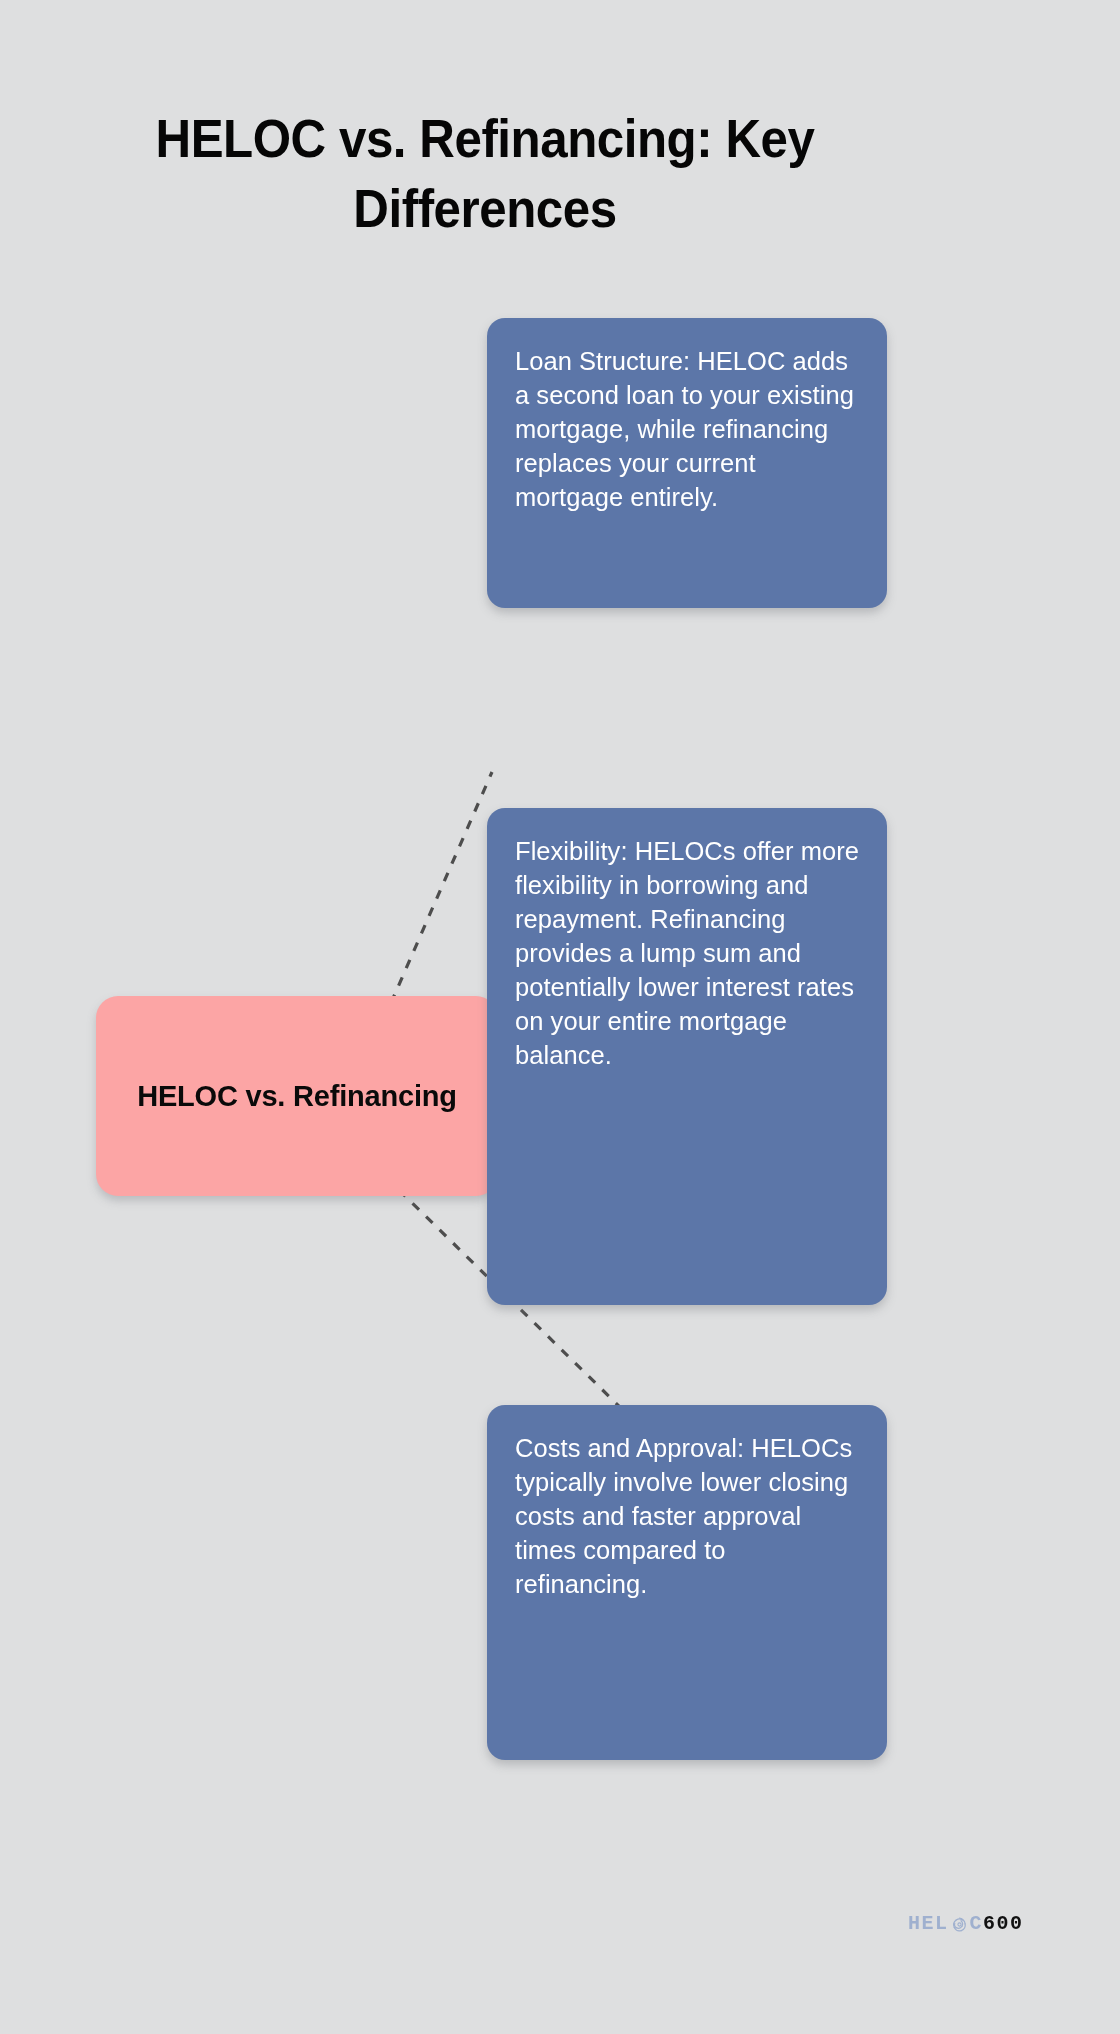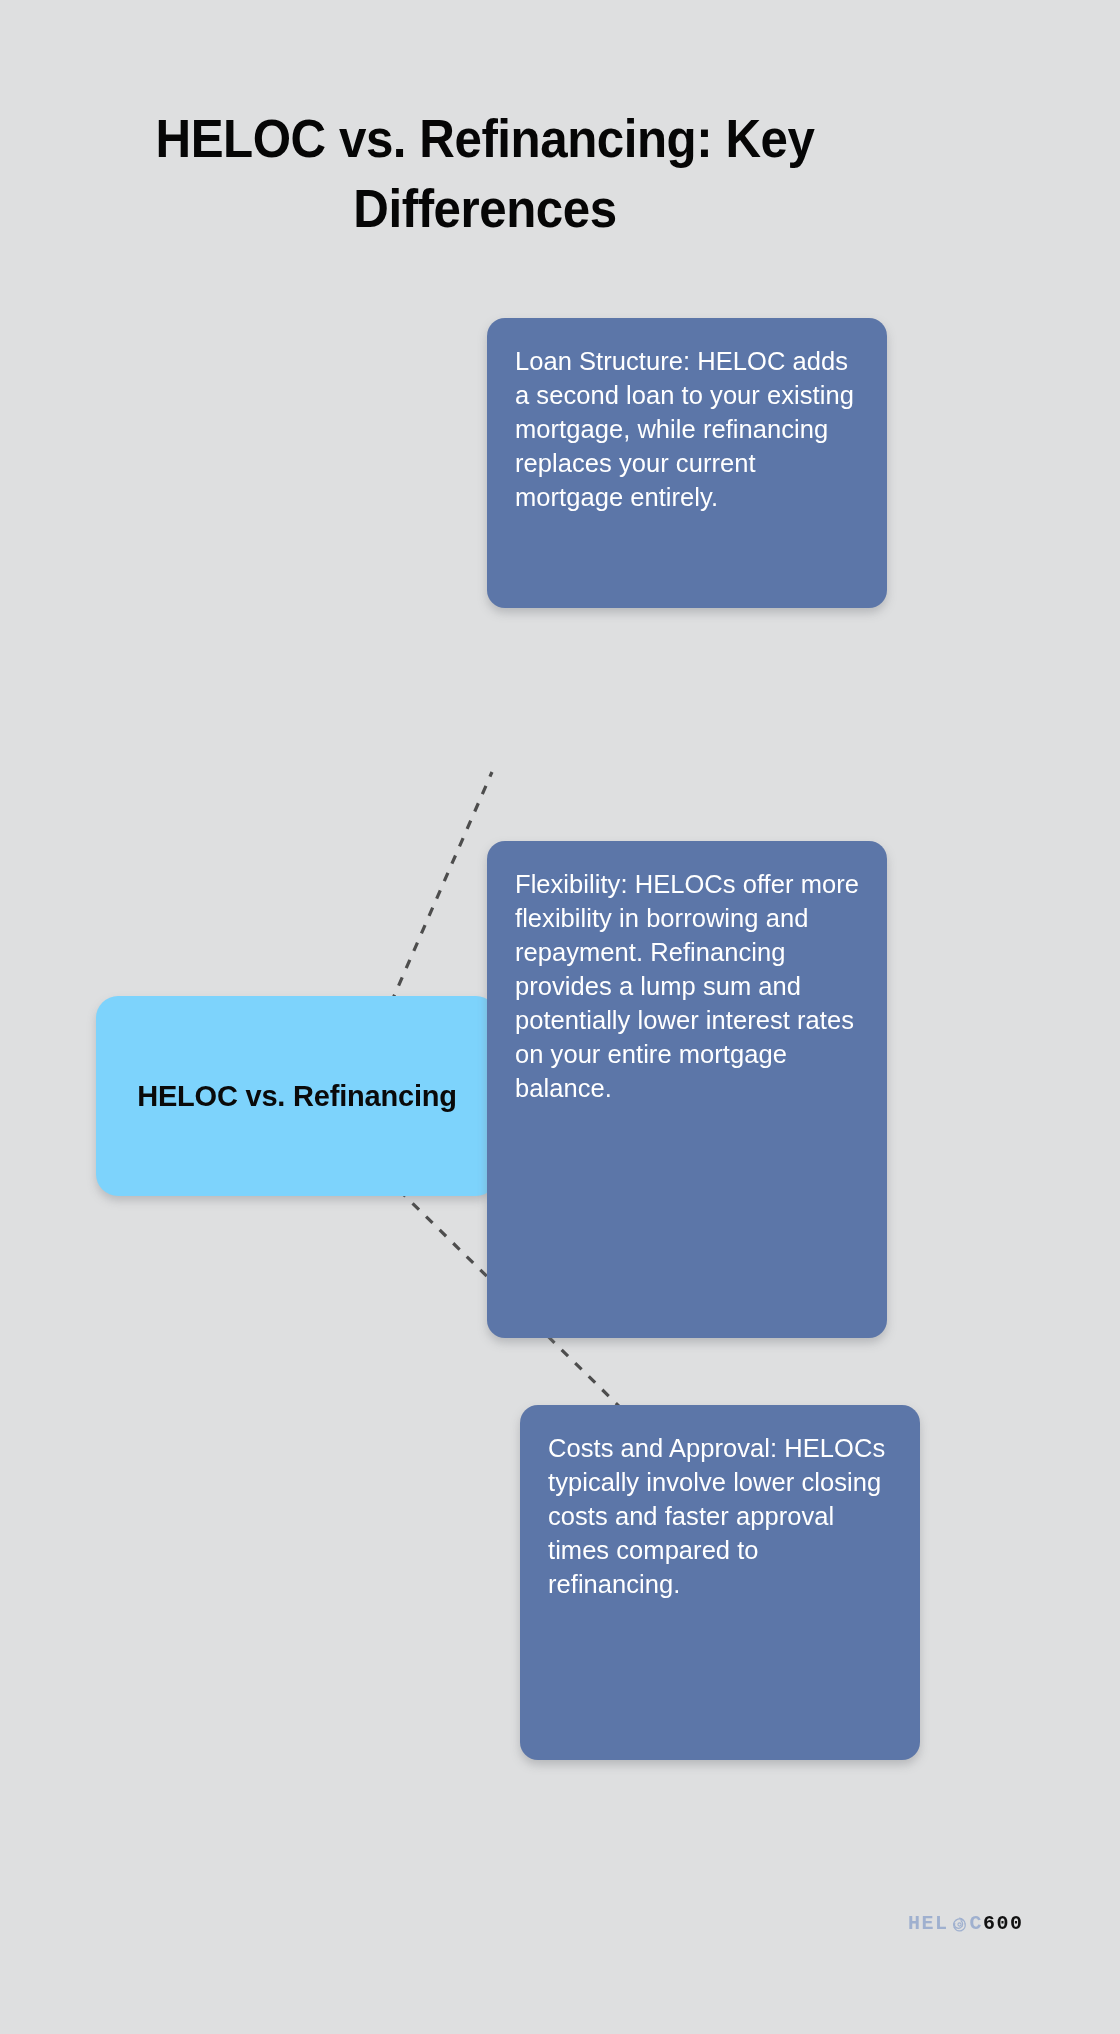--- a/index.html
+++ b/index.html
@@ -51,21 +51,21 @@
     pointer-events: none;
   }
 
   
   #center-node {
     position: absolute;
     left: 96px;
     top: 996px;
     width: 402px;
     height: 200px;
-    background: #7dd3fc;
+    background: #fca5a5;
     border-radius: 22px;
     box-shadow: 0 5px 9px rgba(120,124,130,0.34);
     display: flex;
     align-items: center;
     justify-content: center;
   }
   #center-node .center-label {
     font-weight: bold;
     font-size: 29px;
     line-height: 1.32;
@@ -89,22 +89,22 @@
   .branch-card .card-text {
     color: #ffffff;
     font-size: 25.5px;
     line-height: 1.335;
     font-weight: 400;
     letter-spacing: 0.05px;
     white-space: pre-line;
   }
 
   #branch-card-0 { top: 318px;  height: 290px; }
-  #branch-card-1 { top: 841px;  height: 497px; }
-  #branch-card-2 { top: 1405px; height: 355px; margin-left: 33px; }
+  #branch-card-1 { top: 808px;  height: 497px; }
+  #branch-card-2 { top: 1405px; height: 355px; }
 
   
   #logo {
     position: absolute;
     left: 908px;
     top: 1908px;
     height: 30px;
     display: flex;
     align-items: center;
   }

